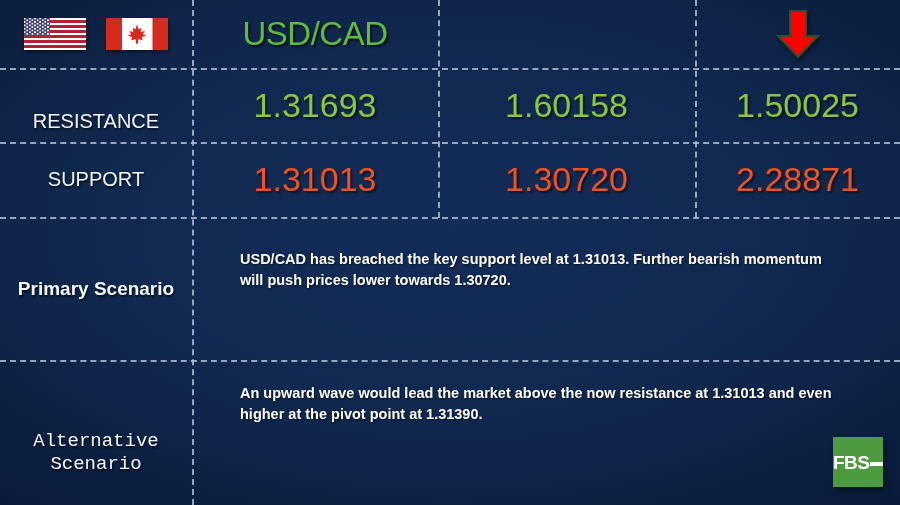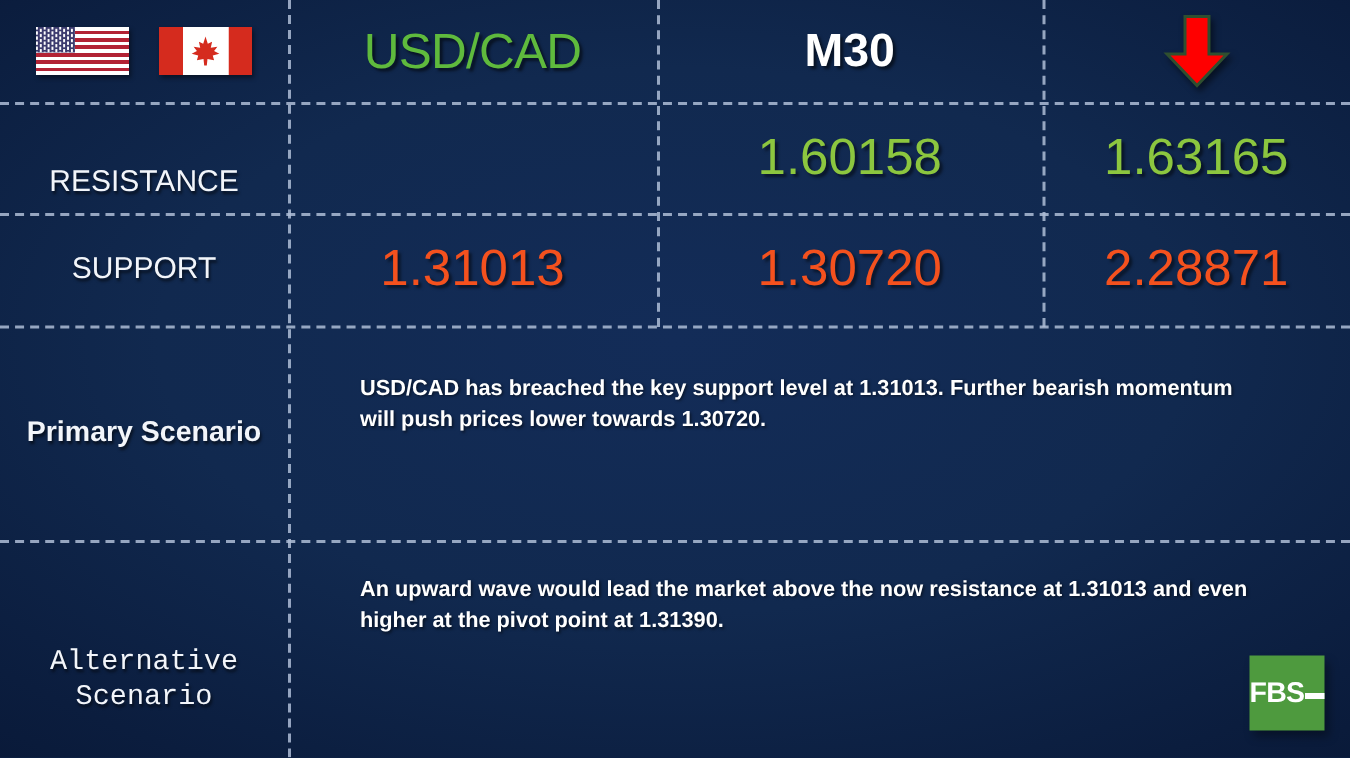--- a/index.html
+++ b/index.html
@@ -208,38 +208,38 @@
       <svg class="maple" viewBox="0 0 100 100">
         <path fill="#d52b1e" d="M50 6 L57 28 L70 22 L66 40 L86 37 L76 50 L92 58 L72 64 L76 78 L56 74 L54 94 L46 94 L44 74 L24 78 L28 64 L8 58 L24 50 L14 37 L34 40 L30 22 L43 28 Z"></path>
       </svg>
     </div>
   </div>
 
   <div class="header-cell" style="left:192px; width:246px;">
     <span class="pair-title">USD/CAD</span>
   </div>
 
-  <div class="header-cell" style="left:438px; width:257px;">
-    <span class="tf-title">M30</span>
-  </div>
 
   <div class="header-cell" style="left:695px; width:205px;">
     <svg class="arrow-wrap" viewBox="0 0 46 52">
       <path d="M15 3 L31 3 L31 28 L43 28 L23 49 L3 28 L15 28 Z" fill="#ff0000" stroke="#2f4f2f" stroke-width="2" stroke-linejoin="miter"></path>
     </svg>
   </div>
 
   <div class="row-label label-lg" style="top:84px; height:74px;">
     <span>RESISTANCE</span>
   </div>
+  <div class="val-cell val-res" style="left:192px; width:246px; top:68px;">
+    <span>1.31693</span>
+  </div>
   <div class="val-cell val-res" style="left:438px; width:257px; top:68px;">
     <span>1.60158</span>
   </div>
   <div class="val-cell val-res" style="left:695px; width:205px; top:68px;">
-    <span>1.63165</span>
+    <span>1.50025</span>
   </div>
 
   <div class="row-label label-lg" style="top:142px; height:74px;">
     <span>SUPPORT</span>
   </div>
   <div class="val-cell val-sup" style="left:192px; width:246px; top:142px;">
     <span>1.31013</span>
   </div>
   <div class="val-cell val-sup" style="left:438px; width:257px; top:142px;">
     <span>1.30720</span>

